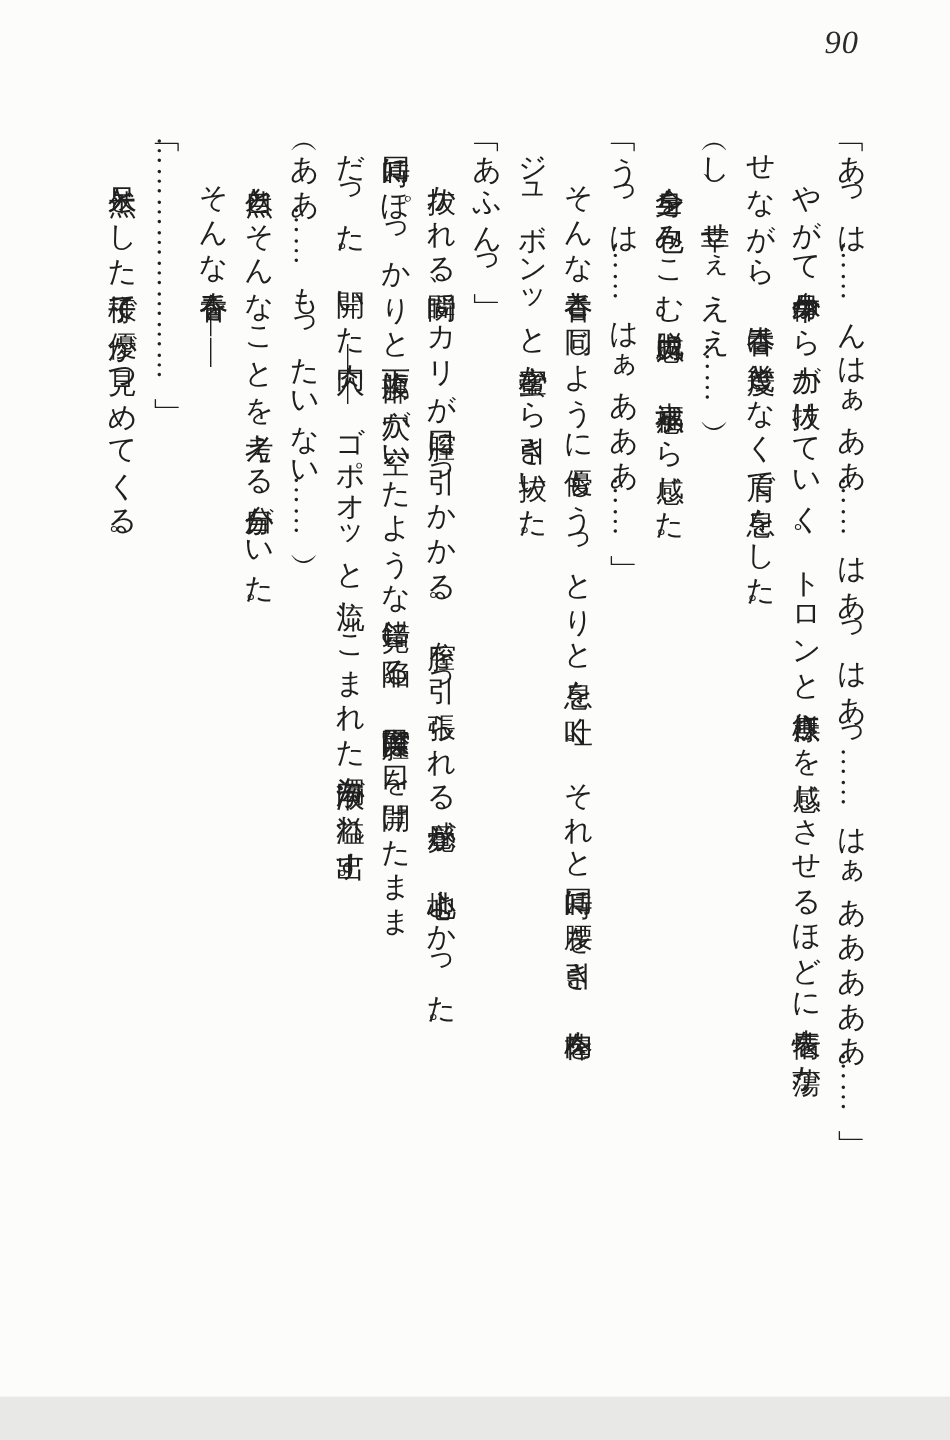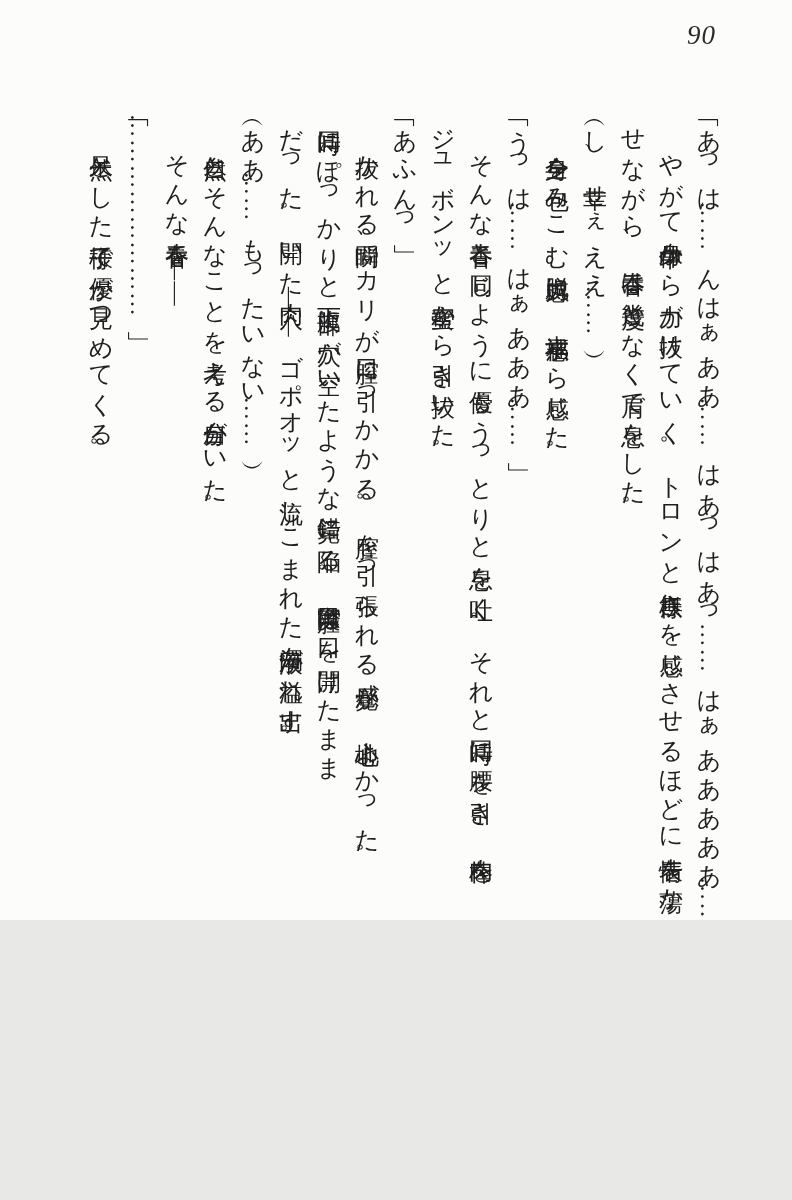--- a/index.html
+++ b/index.html
@@ -3,21 +3,21 @@
 <meta charset="utf-8">
 <style>
   html, body {
     margin: 0;
     padding: 0;
     background: #e8e8e6;
   }
   .page {
     position: relative;
     width: 792px;
-    height: 920px;
+    height: 1164px;
     margin: 0 auto;
     background: #fcfcfa;
     overflow: hidden;
     font-family: "Liberation Serif", "DejaVu Serif", serif;
     color: #1f1f1f;
   }
   .page-number {
     position: absolute;
     top: 20px;
     right: 76px;

